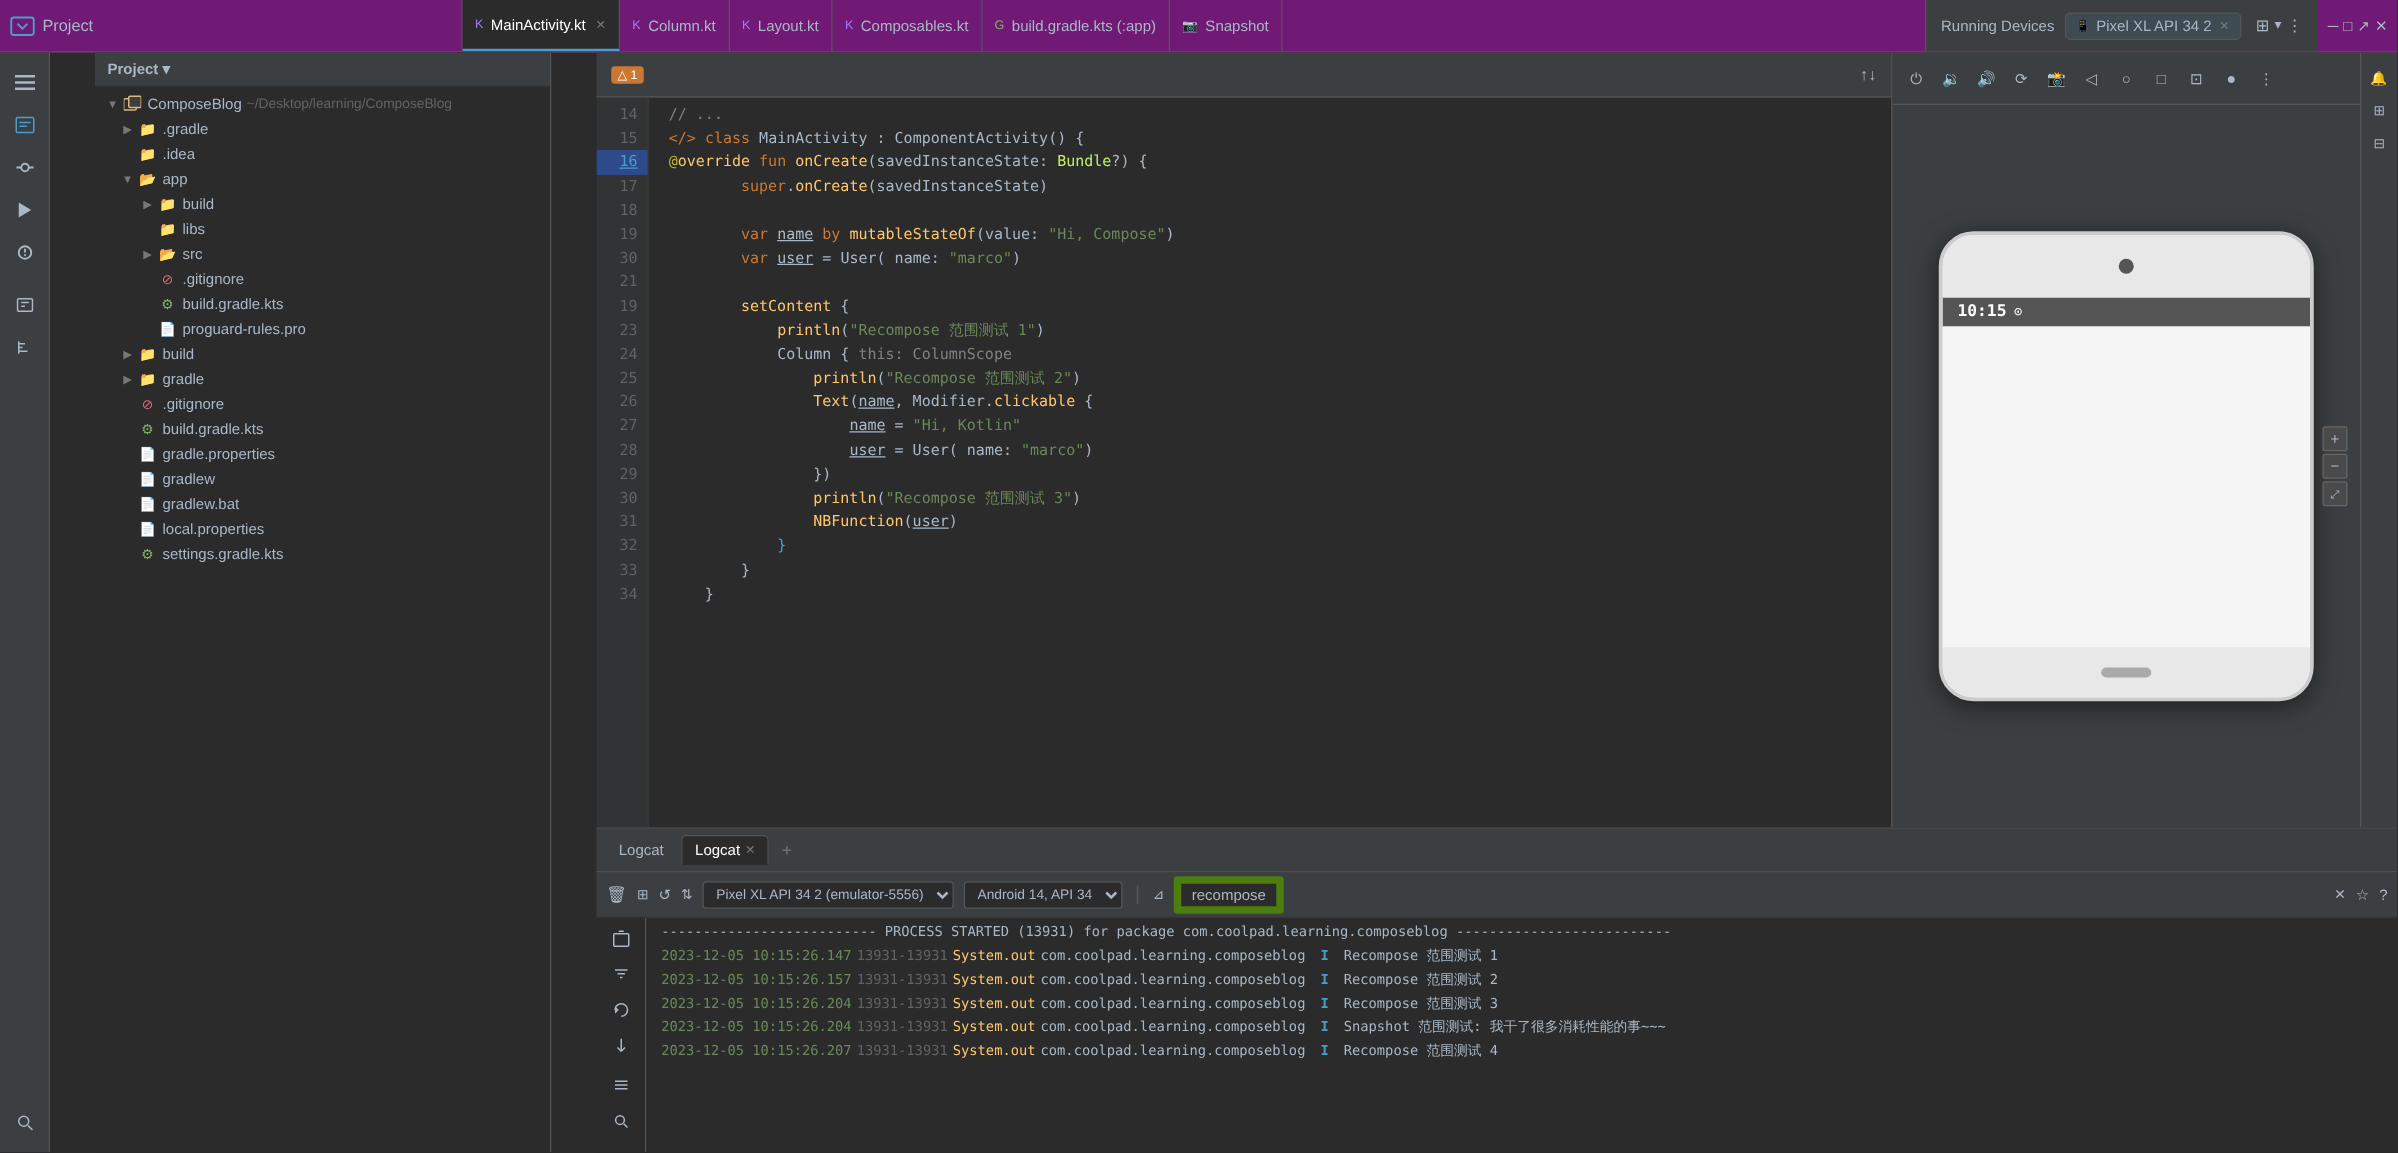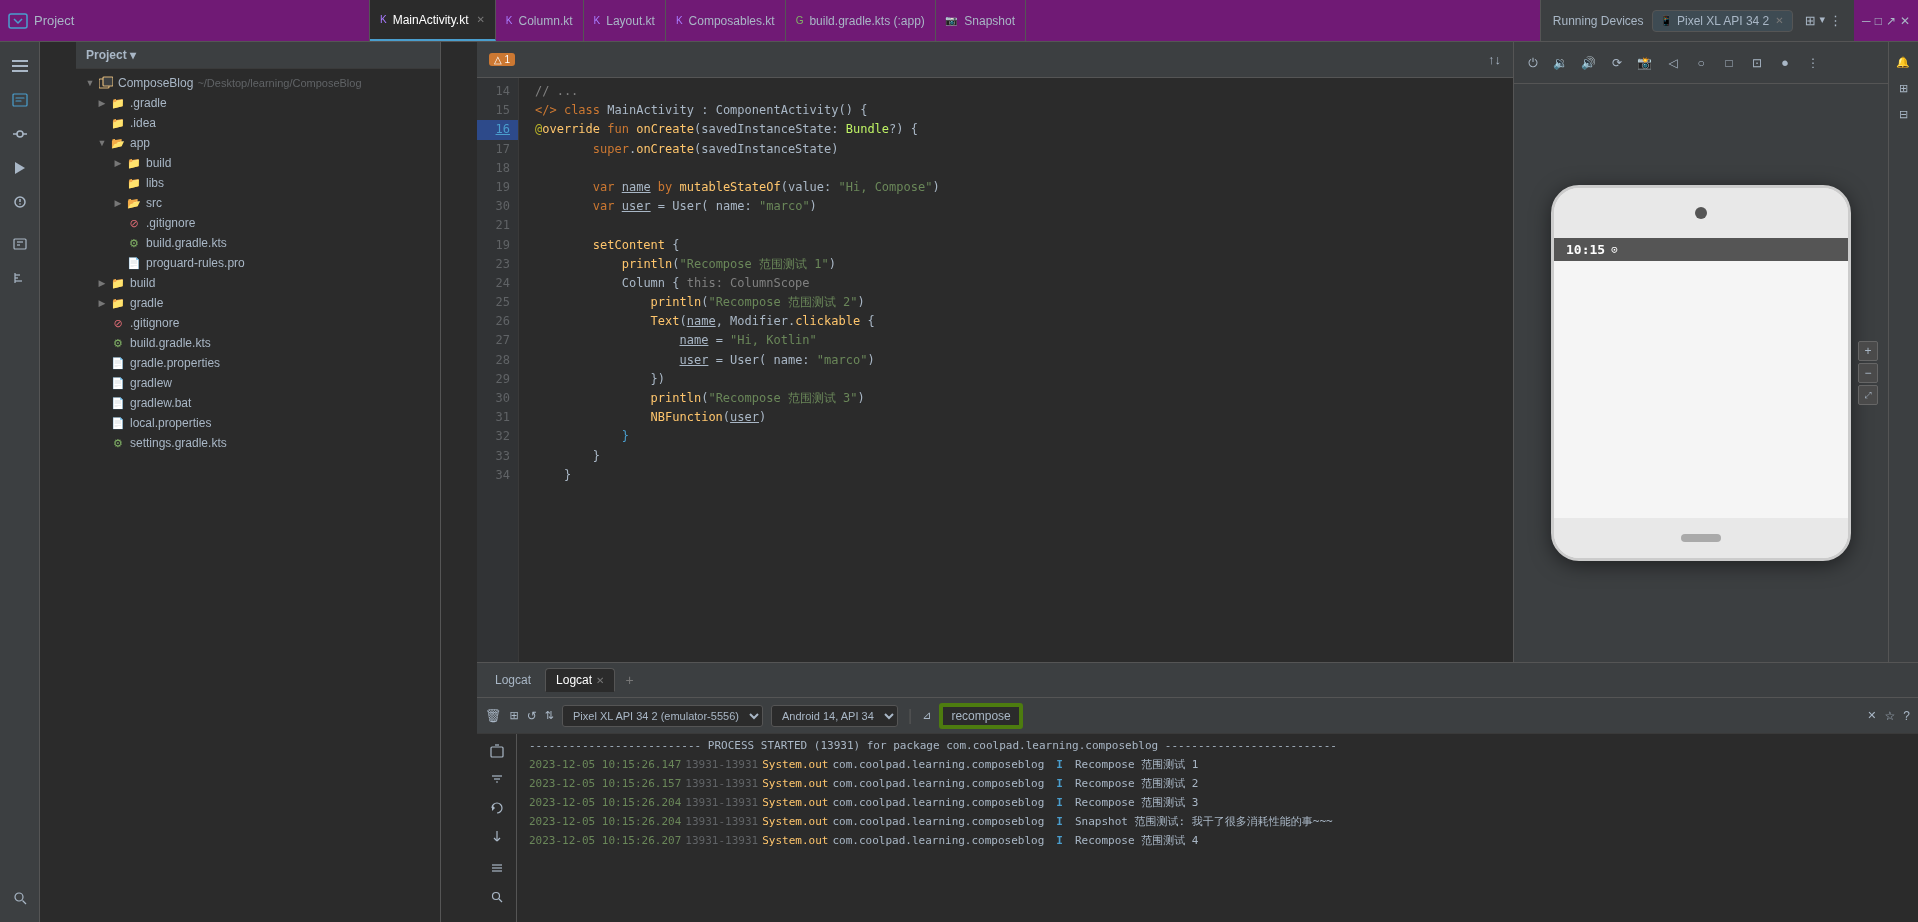--- a/index.html
+++ b/index.html
@@ -479,21 +479,21 @@
         <span style="font-size:12px; cursor:pointer; color:#a9b7c6;">↺</span>
         <span style="font-size:11px; cursor:pointer; color:#a9b7c6;">⇅</span>
         <select class="logcat-device-select">
           <option>Pixel XL API 34 2 (emulator-5556)</option>
         </select>
         <select class="logcat-device-select">
           <option>Android 14, API 34</option>
         </select>
         <span style="color:#555; margin:0 2px;">|</span>
         <span style="color:#a9b7c6; font-size:11px;">⊿</span>
-        <span style="color:#a9b7c6; font-size:12px; background:#2b2b2b; border:4px solid #4d7c0f; padding:2px 8px; border-radius:3px;">recompose</span>
+        <span style="color:#a9b7c6; font-size:12px; background:#2b2b2b; border:6px solid #4d7c0f; padding:2px 8px; border-radius:3px;">recompose</span>
         <div style="flex:1;"></div>
         <span style="font-size:11px; cursor:pointer; color:#a9b7c6;">✕</span>
         <span style="font-size:12px; cursor:pointer; color:#a9b7c6;">☆</span>
         <span style="font-size:12px; cursor:pointer; color:#a9b7c6;">?</span>
       </div>
       <div id="logcat-area">
 
         <div id="logcat-left-icons">
           <div class="sidebar-icon" style="width:28px; height:28px;">
             <svg width="14" height="14" viewBox="0 0 14 14">

